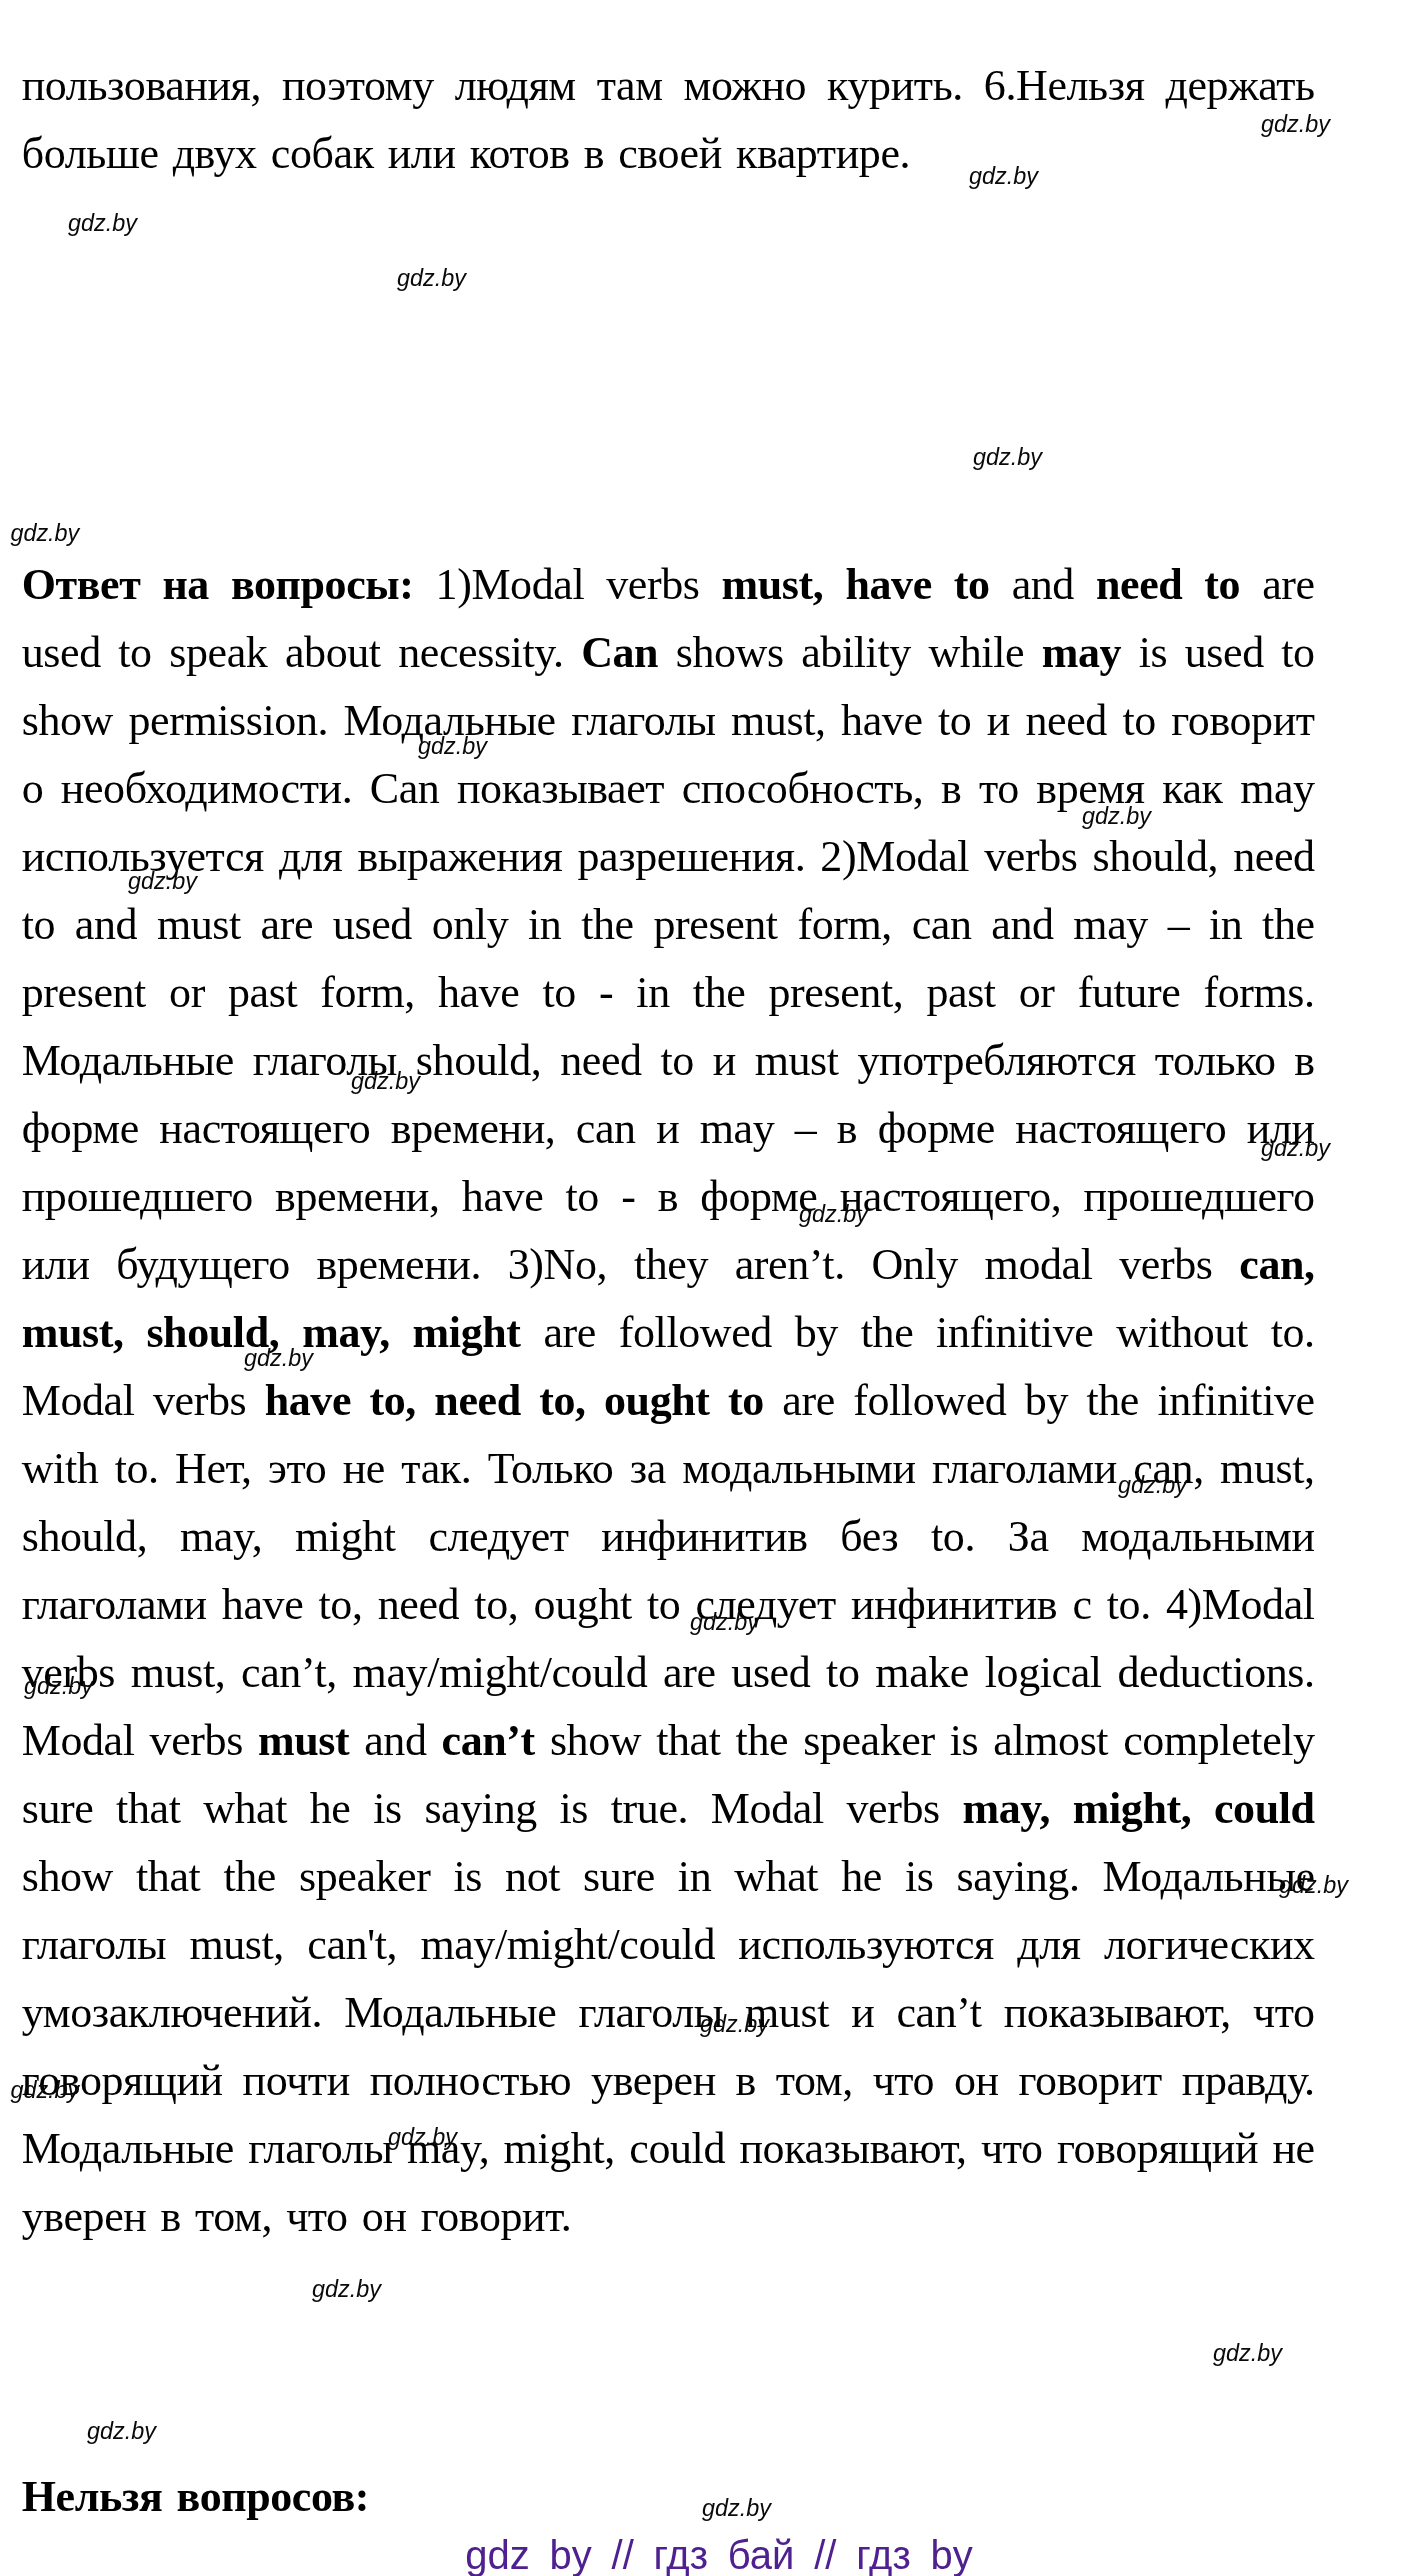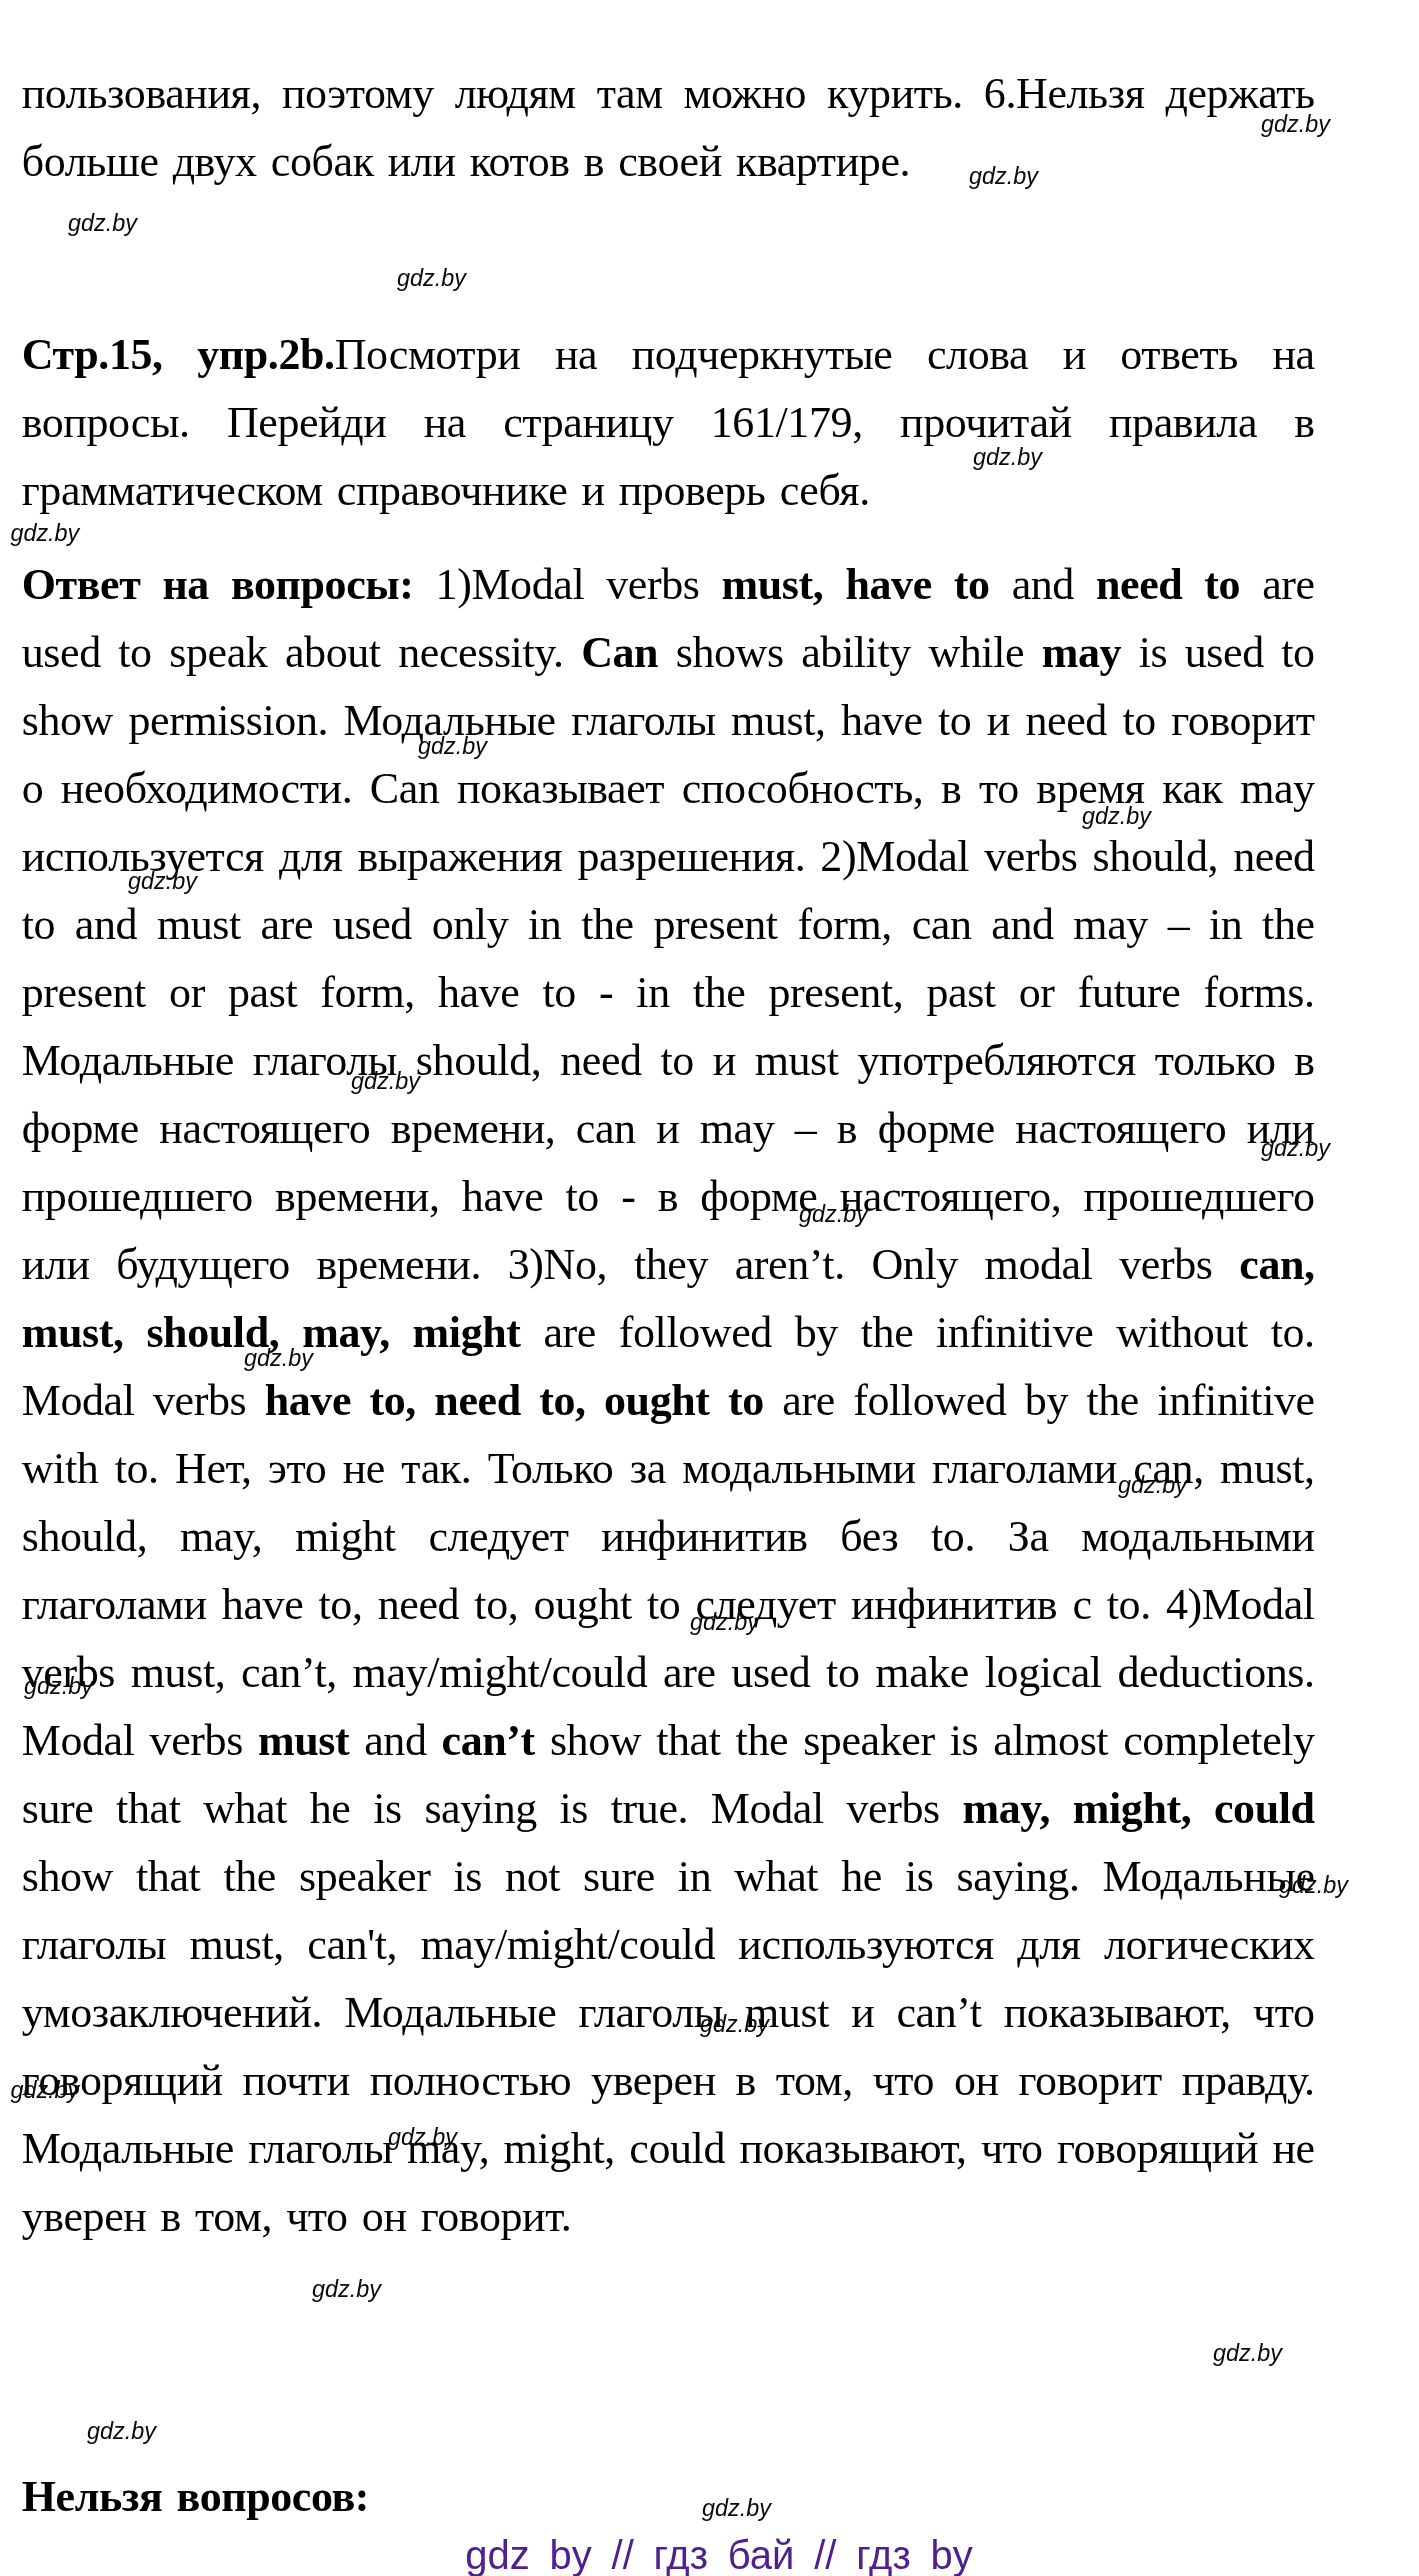--- a/index.html
+++ b/index.html
@@ -28,21 +28,21 @@
     left: 21.7px;
     width: 1293px;
     margin: 0;
     text-align: justify;
     font-size: 44px;
     line-height: 68px;
     letter-spacing: -0.4px;
     word-spacing: 3.5px;
   }
   .para .b { font-weight: 700; }
-  #para-intro   { top: 60px; }
+  #para-intro   { top: 52px; }
   #para-task    { top: 321px; }
   #para-answer  { top: 551px; }
   #para-heading { top: 2463px; text-align: left; }
   .watermark {
     position: absolute;
     font-family: "Liberation Sans", sans-serif;
     font-size: 23.4px;
     line-height: 26px;
     color: #0a0a0a;
     white-space: nowrap;
@@ -62,21 +62,20 @@
   }
 </style>
 </head>
 <body>
 
 <div class="page">
 
 
   <p class="para" id="para-intro"><span>пользования, поэтому людям там можно курить. 6.Нельзя держать больше двух собак или котов в своей квартире.</span></p>
 
-  <p class="para" id="para-task"><span class="b">Стр.15, упр.2b.</span><span>Посмотри на подчеркнутые слова и ответь на вопросы. Перейди на страницу 161/179, прочитай правила в грамматическом справочнике и проверь себя.</span></p>
 
   <p class="para" id="para-answer"><span class="b">Ответ на вопросы: </span><span>1)Modal verbs </span><span class="b">must, have to</span><span> and </span><span class="b">need to</span><span> are used to speak about necessity. </span><span class="b">Can</span><span> shows ability while </span><span class="b">may</span><span> is used to show permission. Модальные глаголы must, have to и need to говорит о необходимости. Can показывает способность, в то время как may используется для выражения разрешения. 2)Modal verbs should, need to and must are used only in the present form, can and may – in the present or past form, have to - in the present, past or future forms. Модальные глаголы should, need to и must употребляются только в форме настоящего времени, can и may – в форме настоящего или прошедшего времени, have to - в форме настоящего, прошедшего или будущего времени. 3)No, they aren’t. Only modal verbs </span><span class="b">can, must, should, may, might</span><span> are followed by the infinitive without to. Modal verbs </span><span class="b">have to, need to, ought to</span><span> are followed by the infinitive with to. Нет, это не так. Только за модальными глаголами can, must, should, may, might следует инфинитив без to. За модальными глаголами have to, need to, ought to следует инфинитив с to. 4)Modal verbs must, can’t, may/might/could are used to make logical deductions. Modal verbs </span><span class="b">must</span><span> and </span><span class="b">can’t</span><span> show that the speaker is almost completely sure that what he is saying is true. Modal verbs </span><span class="b">may, might, could</span><span> show that the speaker is not sure in what he is saying. Модальные глаголы must, can't, may/might/could используются для логических умозаключений. Модальные глаголы must и can’t показывают, что говорящий почти полностью уверен в том, что он говорит правду. Модальные глаголы may, might, could показывают, что говорящий не уверен в том, что он говорит.</span></p>
 
   <p class="para" id="para-heading"><span class="b">Нельзя вопросов:</span></p>
 
   <div class="footer" style="color: rgb(79, 32, 144);">gdz by // гдз бай // гдз by</div>
 
 <span class="watermark" style="left: 1261px; top: 111px;">gdz.by</span>
     <span class="watermark" style="left: 969px; top: 163px;">gdz.by</span>
     <span class="watermark" style="left: 68px; top: 210px;">gdz.by</span>

